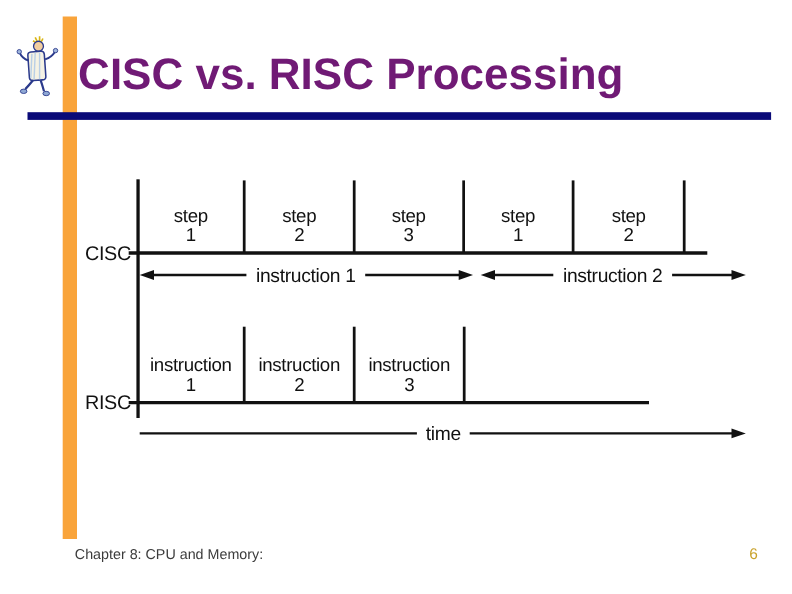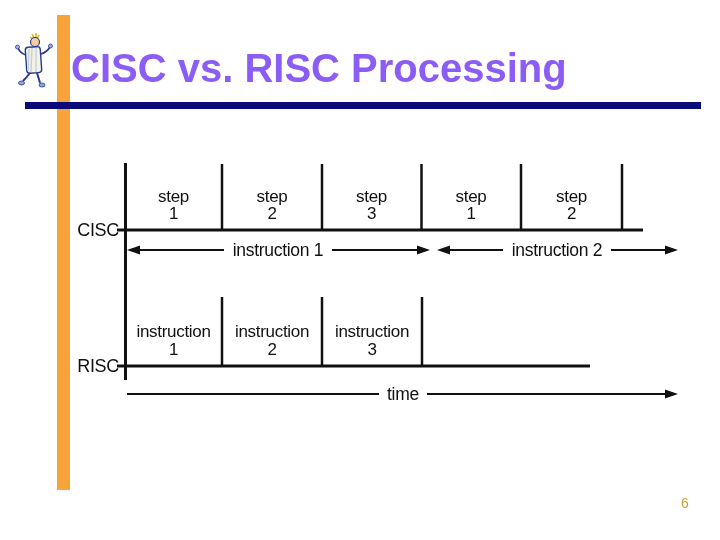--- a/index.html
+++ b/index.html
@@ -5,21 +5,21 @@
   html,body{margin:0;padding:0;background:#fff;width:720px;height:540px;overflow:hidden;
             font-family:"Liberation Sans",sans-serif;}
   .slide{position:relative;width:720px;height:540px;background:#ffffff;}
 
   .accent-bar{position:absolute;left:57px;top:15px;width:13px;height:475px;background:#F9A43B;z-index:1;}
   .title-rule{position:absolute;left:25px;top:102px;width:676px;height:7px;background:#0A0A78;z-index:2;}
 
   .mascot{position:absolute;left:12px;top:31px;width:45px;height:60px;z-index:3;}
 
   .page-title{position:absolute;left:71px;top:46px;margin:0;font-size:40px;font-weight:bold;
-              color:#8b5cf6;letter-spacing:0px;white-space:nowrap;z-index:3;}
+              color:#701a75;letter-spacing:0px;white-space:nowrap;z-index:3;}
 
   .diagram{position:absolute;left:0;top:150px;width:720px;height:270px;z-index:2;}
   .diagram text{fill:#111111;letter-spacing:-0.3px;}
   .dg-label{font-size:18px;}
   .dg-small{font-size:17px;}
   .dg-arrowlabel{font-size:17.5px;}
   .dg-line{stroke:#111111;fill:none;}
 
   .footer{position:absolute;left:68px;top:496px;font-size:13px;line-height:16px;color:#3B3B3B;z-index:2;}
   .page-number{position:absolute;left:670px;top:495px;width:30px;text-align:center;
@@ -97,17 +97,18 @@
     <text class="dg-small" x="372" y="187" text-anchor="middle">instruction</text>
     <text class="dg-small" x="372" y="205" text-anchor="middle">3</text>
 
     <line class="dg-line" x1="127" y1="244" x2="379" y2="244" stroke-width="2.2"></line>
     <text class="dg-arrowlabel" x="403" y="250" text-anchor="middle">time</text>
     <line class="dg-line" x1="427" y1="244" x2="666" y2="244" stroke-width="2.2"></line>
     <polygon points="678,244 665,239.5 665,248.5" fill="#111111"></polygon>
   </svg>
 
   <div class="footer">
+    <div>Chapter 8: CPU and Memory:</div>
   </div>
 
   <div class="page-number">6</div>
 
 </div>
 
 </body></html>

